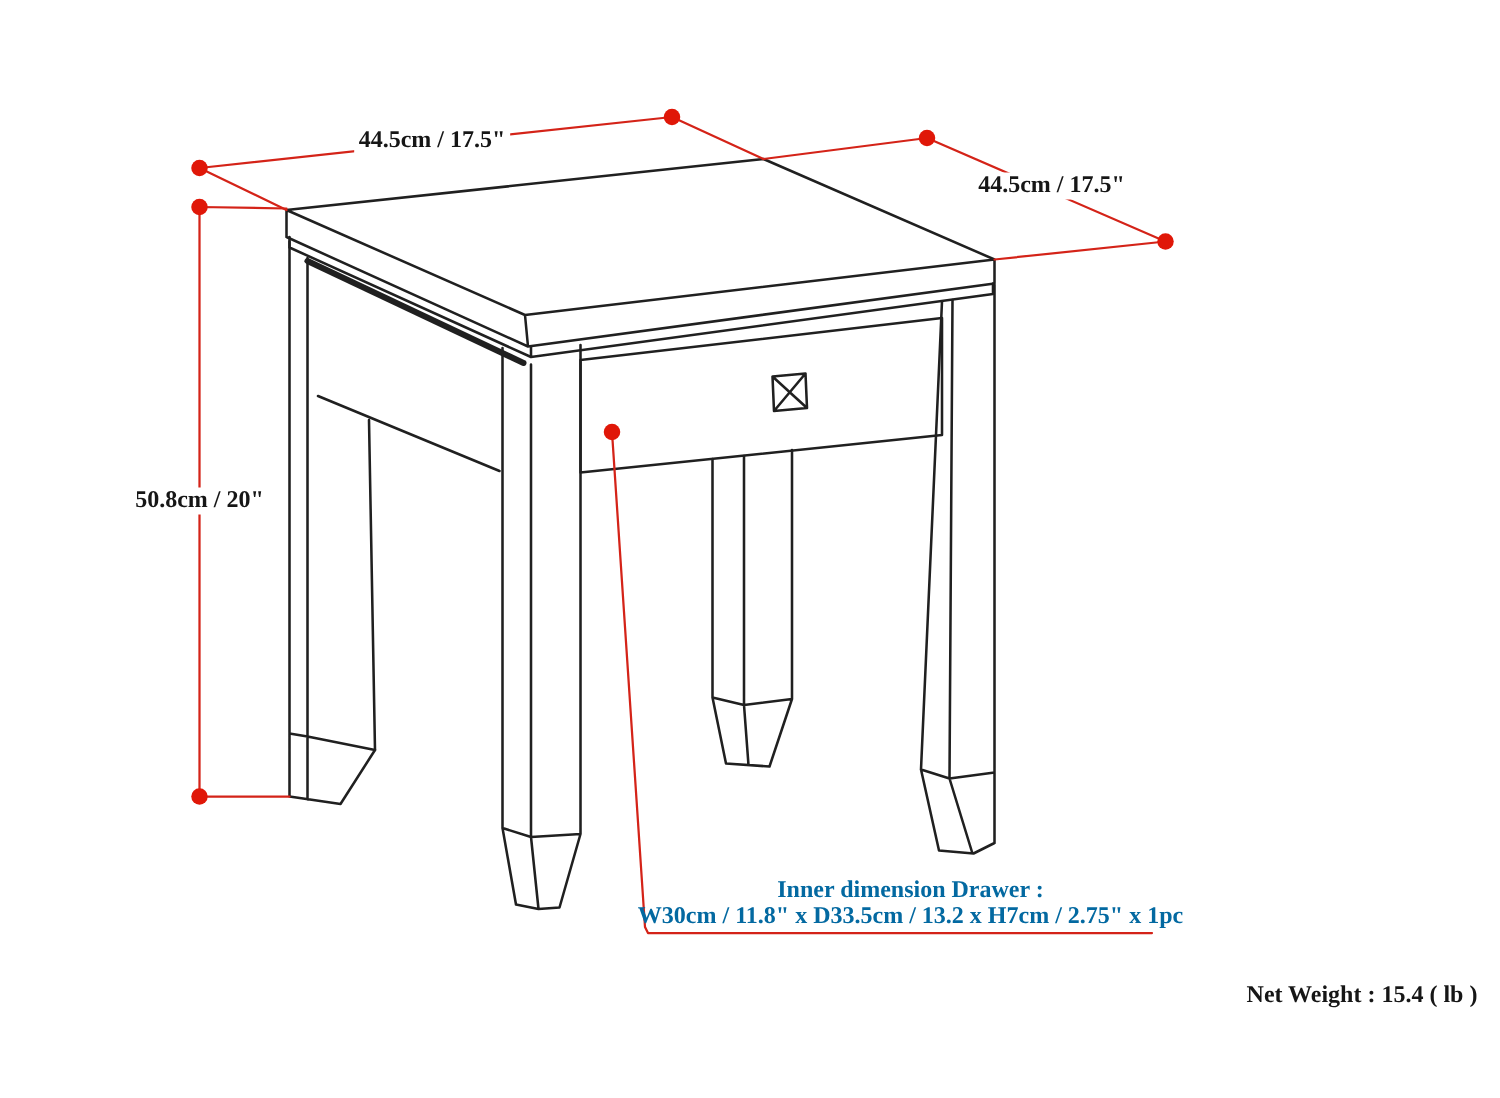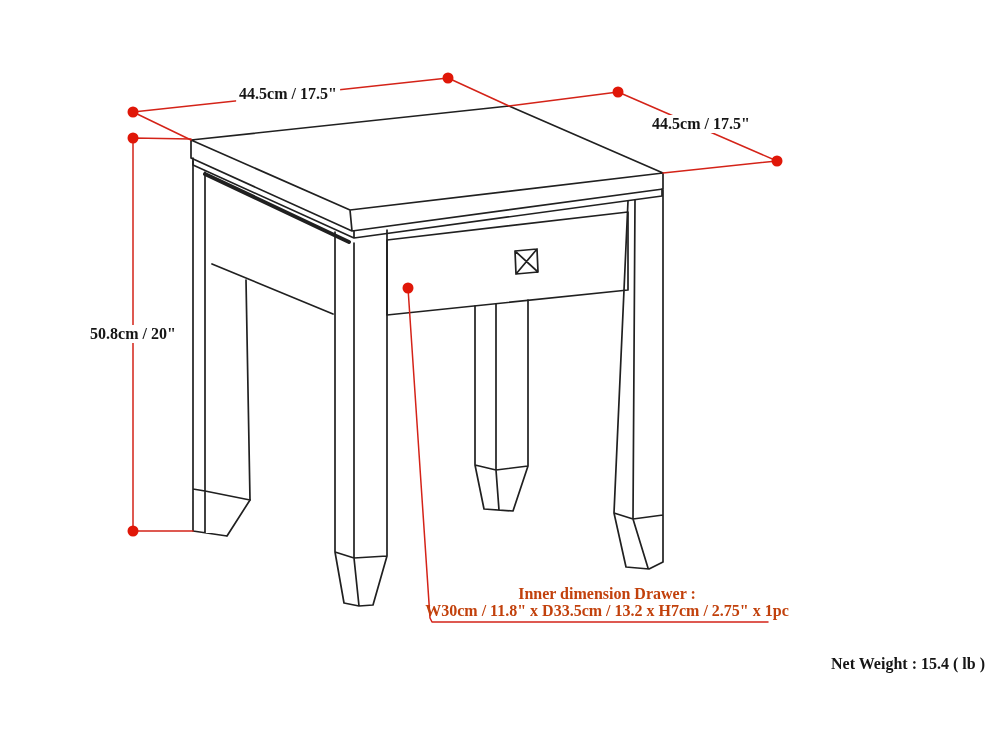--- a/index.html
+++ b/index.html
@@ -20,21 +20,21 @@
     line-height:18px;
   }
   #lbl-top-width  { left:288px; top:94px;  }
   #lbl-top-depth  { left:701px; top:124px; }
   #lbl-height     { left:133px; top:334px; }
   #drawer-note {
     position:absolute; left:607px; top:602px;
     transform:translate(-50%,-50%);
     text-align:center;
     font:bold 16px "Liberation Serif", serif;
-    color:#c2410c;
+    color:#0369a1;
     white-space:nowrap;
     line-height:17px;
     background:transparent;
   }
   #lbl-net-weight { left:908px; top:664px; background:transparent;text-align:center; }
 </style>
 </head>
 <body>
 
 <div id="stage">

